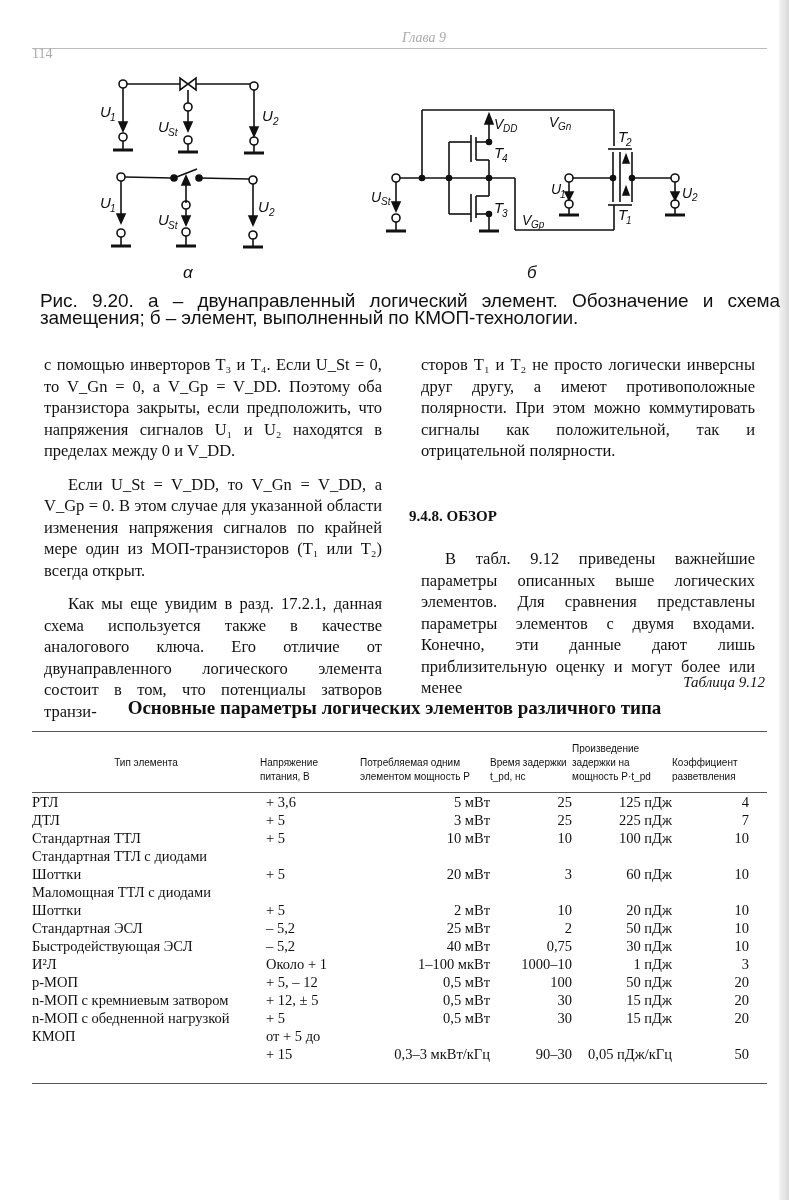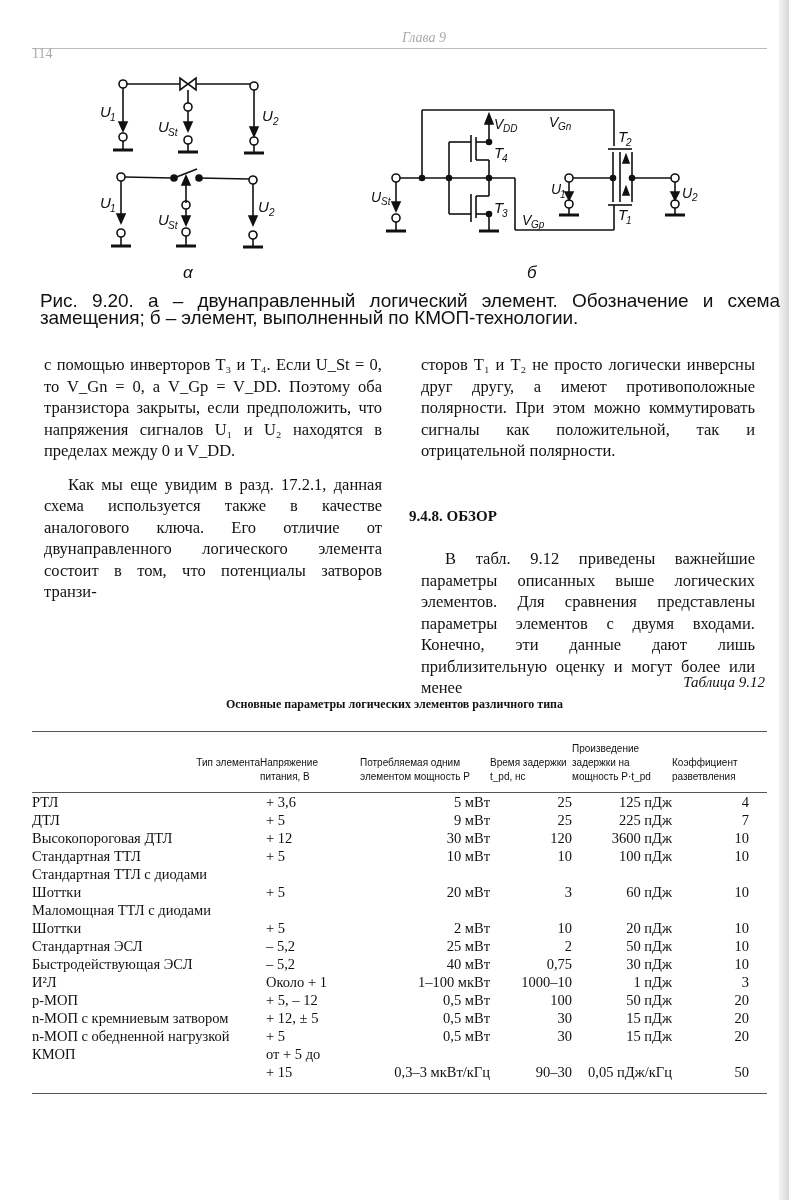--- a/index.html
+++ b/index.html
@@ -23,31 +23,31 @@
 
   .col { position: absolute; font-size: 16.5px; line-height: 21.5px; text-align: justify; }
   .col p { margin: 12px; }
   .col .ind { text-indent: 24px; }
   .col-left { left: 32px; top: 342px; width: 362px; }
   .col-right { left: 409px; top: 342px; width: 358px; }
   .section-h { font-weight: bold; margin: 44px 0 21px 0 !important; font-size: 15px; }
 
   .tab-label { position: absolute; right: 24px; top: 674px; font-style: italic; font-size: 15px; }
   .tab-title { position: absolute; left: 0; width: 789px; top: 697px; text-align: center;
-    font-weight: bold; font-size: 12px; }
+    font-weight: bold; font-size: 19px; }
 
   table.params { position: absolute; left: 32px; top: 731px; width: 735px;
     border-collapse: collapse; font-size: 14.5px; }
   table.params thead tr { border-top: 1px solid #555; border-bottom: 1px solid #555; }
   table.params thead th { font-weight: normal; font-size: 10px; line-height: 14px;
     text-align: left; vertical-align: bottom; padding: 10px 0 8px 0; font-family: "Liberation Sans", sans-serif; }
-  table.params thead th.c0 { text-align: right; vertical-align: middle; }
+  table.params thead th.c0 { text-align: center; vertical-align: middle; }
   table.params tbody td { padding: 0; height: 18px; line-height: 18px; white-space: nowrap; }
   table.params tbody tr.first td { }
-  table.params tbody tr.last td { padding-bottom: 12px; border-bottom: 1px solid #555; }
+  table.params tbody tr.last td { padding-bottom: 20px; border-bottom: 1px solid #555; }
   td.c1 { padding-left: 6px !important; }
   td.c2, td.c3, td.c4 { text-align: right; }
   td.c5 { text-align: right; padding-right: 18px !important; }
 </style>
 </head>
 <body>
 
 <div class="edge"></div>
 
 <div class="running-head">
@@ -205,20 +205,21 @@
         <text x="531" y="228" fill="#111" stroke="none" font-size="10">Gp</text>
     </g>
     <text x="527" y="278" fill="#111" stroke="none" font-size="17">б</text>
   </svg>
 </div>
 
 <div class="caption">Рис. 9.20. а – двунаправленный логический элемент. Обозначение и схема замещения; б – элемент, выполненный по КМОП-технологии.</div>
 
 <div class="col col-left">
   <p>с помощью инверторов T₃ и T₄. Если U_St = 0, то V_Gn = 0, а V_Gp = V_DD. Поэтому оба транзистора закрыты, если предположить, что напряжения сигналов U₁ и U₂ находятся в пределах между 0 и V_DD.</p>
+  <p class="ind">Если U_St = V_DD, то V_Gn = V_DD, а V_Gp = 0. В этом случае для указанной области изменения напряжения сигналов по крайней мере один из МОП-транзисторов (T₁ или T₂) всегда открыт.</p>
   <p class="ind" style="margin-top:6px">Как мы еще увидим в разд. 17.2.1, данная схема используется также в качестве аналогового ключа. Его отличие от двунаправленного логического элемента состоит в том, что потенциалы затворов транзи-</p>
 </div>
 
 <div class="col col-right">
   <p>сторов T₁ и T₂ не просто логически инверсны друг другу, а имеют противоположные полярности. При этом можно коммутировать сигналы как положительной, так и отрицательной полярности.</p>
   <p class="section-h">9.4.8. ОБЗОР</p>
   <p class="ind">В табл. 9.12 приведены важнейшие параметры описанных выше логических элементов. Для сравнения представлены параметры элементов с двумя входами. Конечно, эти данные дают лишь приблизительную оценку и могут более или менее</p>
 </div>
 
 <div class="tab-label">Таблица 9.12</div>
@@ -248,32 +249,24 @@
         <td class="c0">РТЛ</td>
         <td class="c1">+ 3,6</td>
         <td class="c2">5 мВт</td>
         <td class="c3">25</td>
         <td class="c4">125 пДж</td>
         <td class="c5">4</td>
       </tr>
       <tr>
         <td class="c0">ДТЛ</td>
         <td class="c1">+ 5</td>
-        <td class="c2">9 мВт</td>
+        <td class="c2">3 мВт</td>
         <td class="c3">25</td>
         <td class="c4">225 пДж</td>
         <td class="c5">7</td>
-      </tr>
-      <tr>
-        <td class="c0">Высокопороговая ДТЛ</td>
-        <td class="c1">+ 12</td>
-        <td class="c2">30 мВт</td>
-        <td class="c3">120</td>
-        <td class="c4">3600 пДж</td>
-        <td class="c5">10</td>
       </tr>
       <tr>
         <td class="c0">Стандартная ТТЛ</td>
         <td class="c1">+ 5</td>
         <td class="c2">10 мВт</td>
         <td class="c3">10</td>
         <td class="c4">100 пДж</td>
         <td class="c5">10</td>
       </tr>
       <tr>

